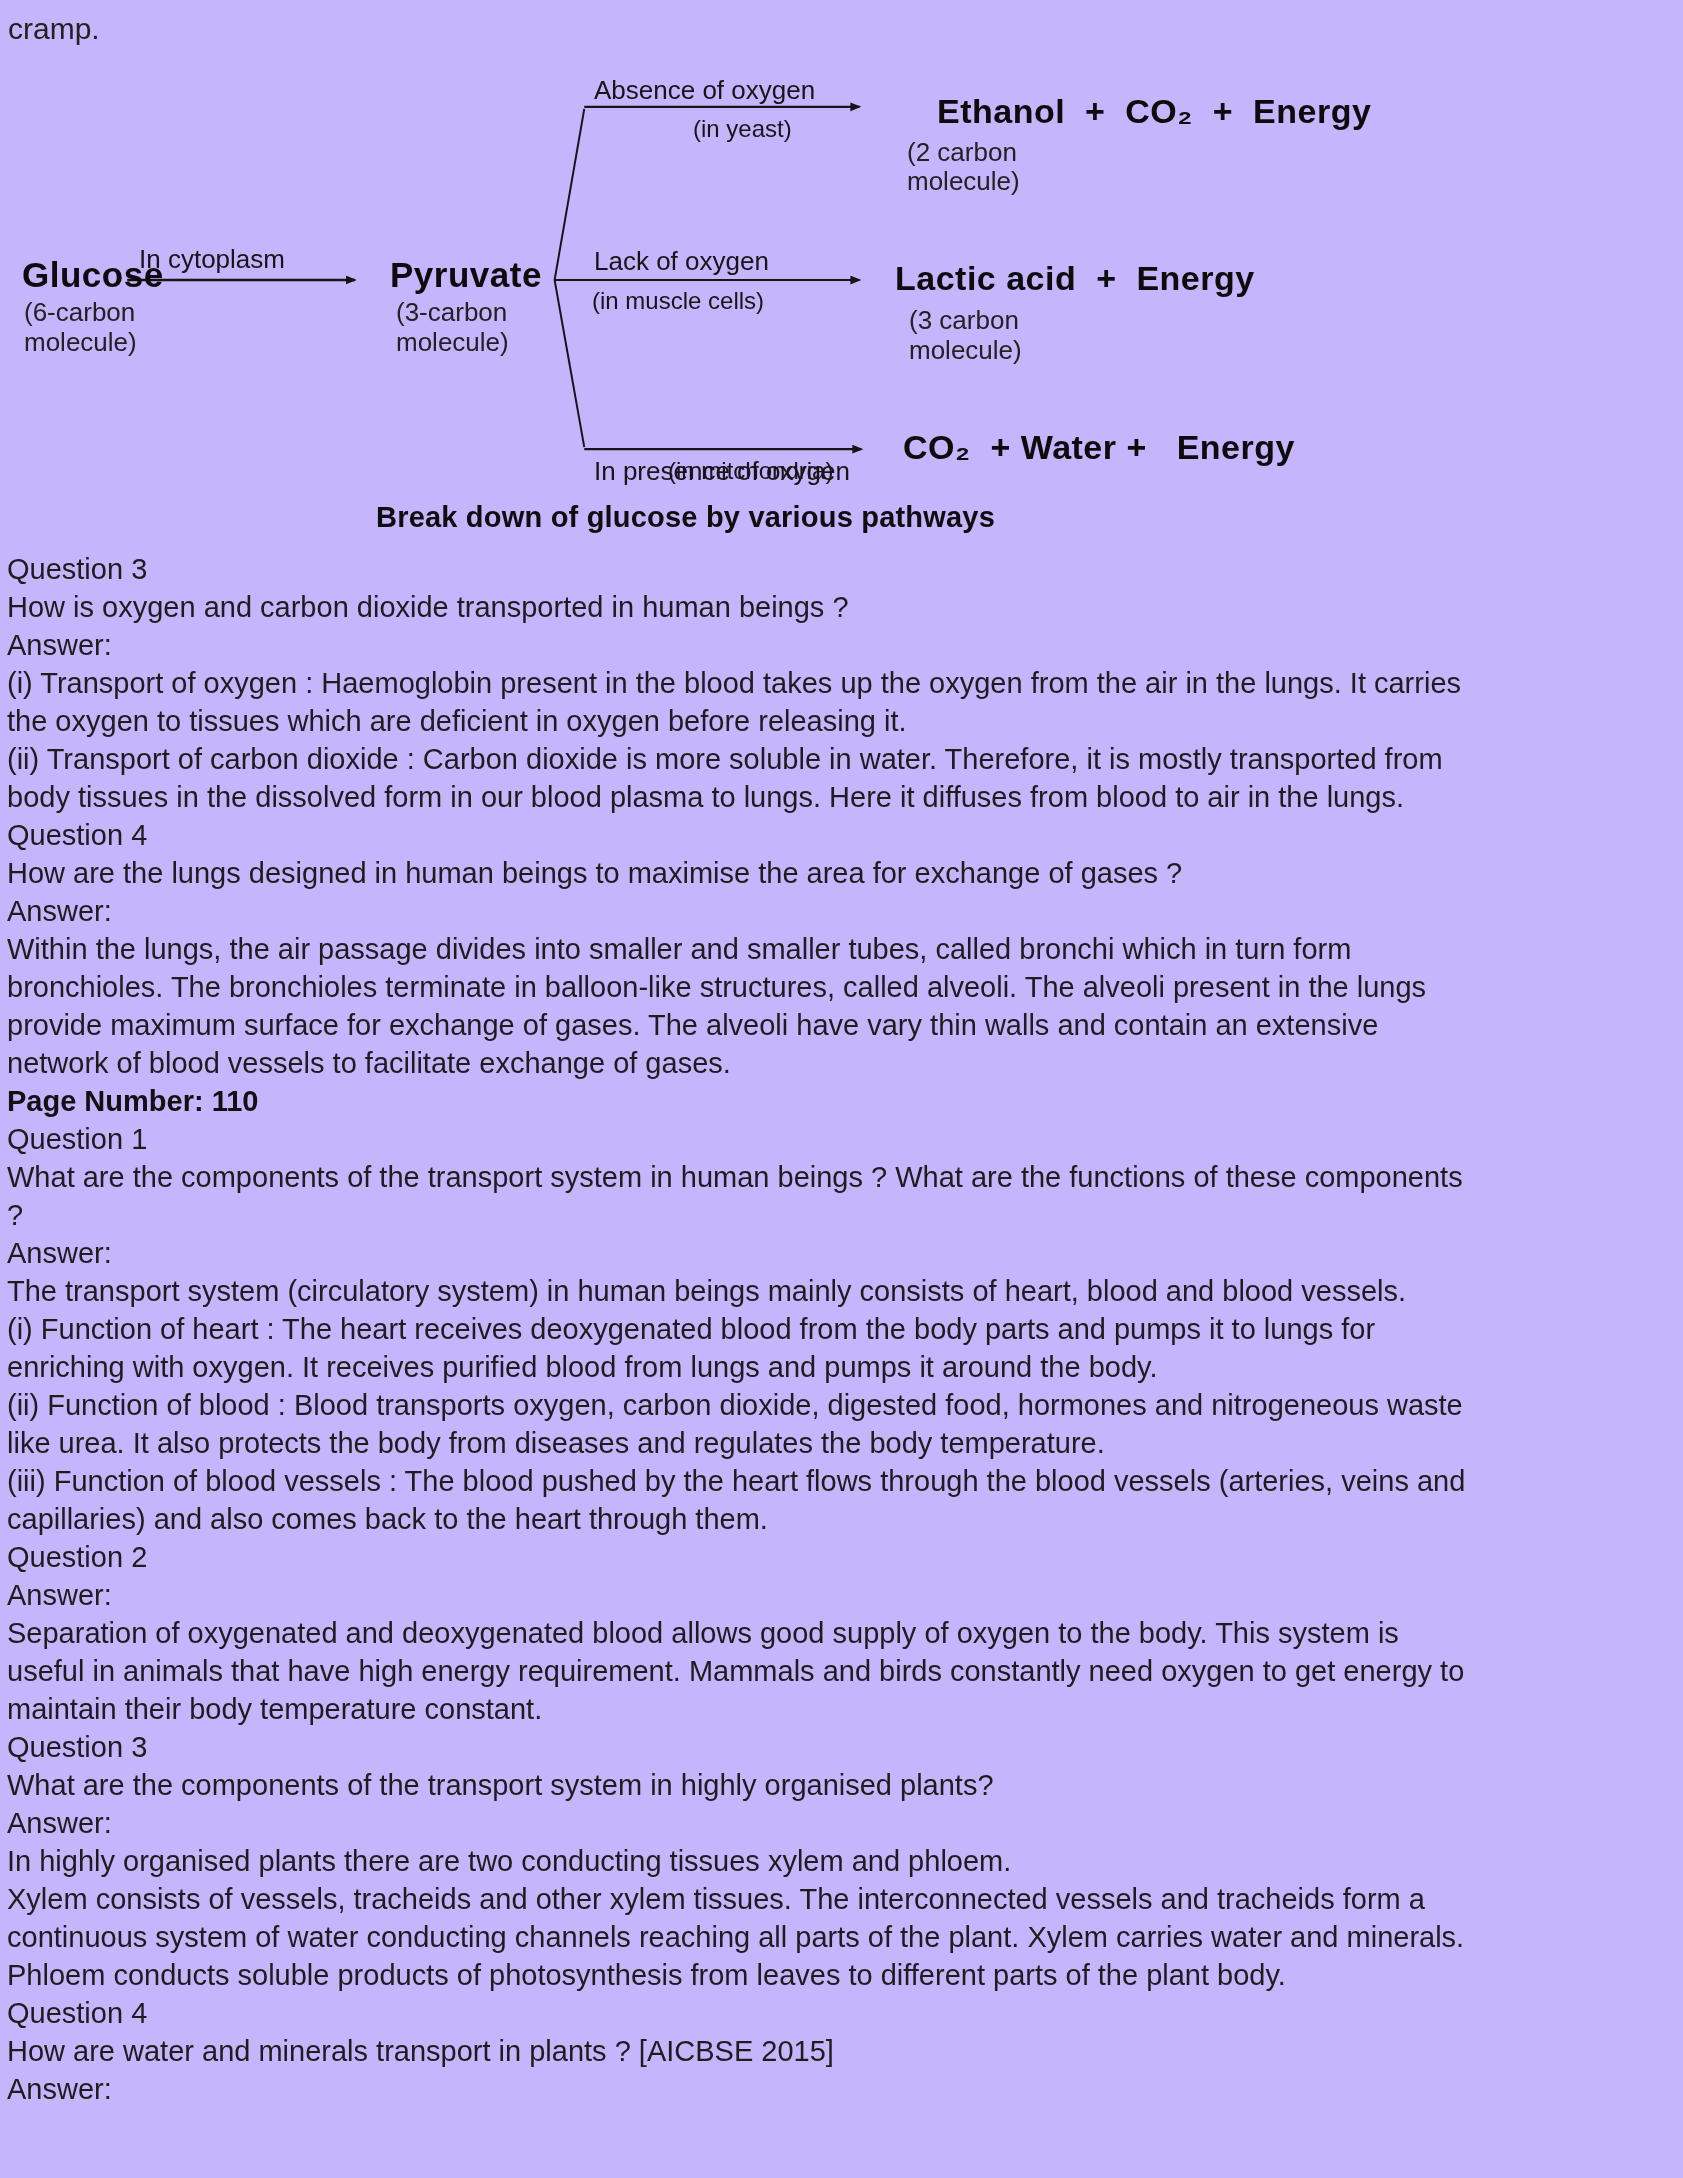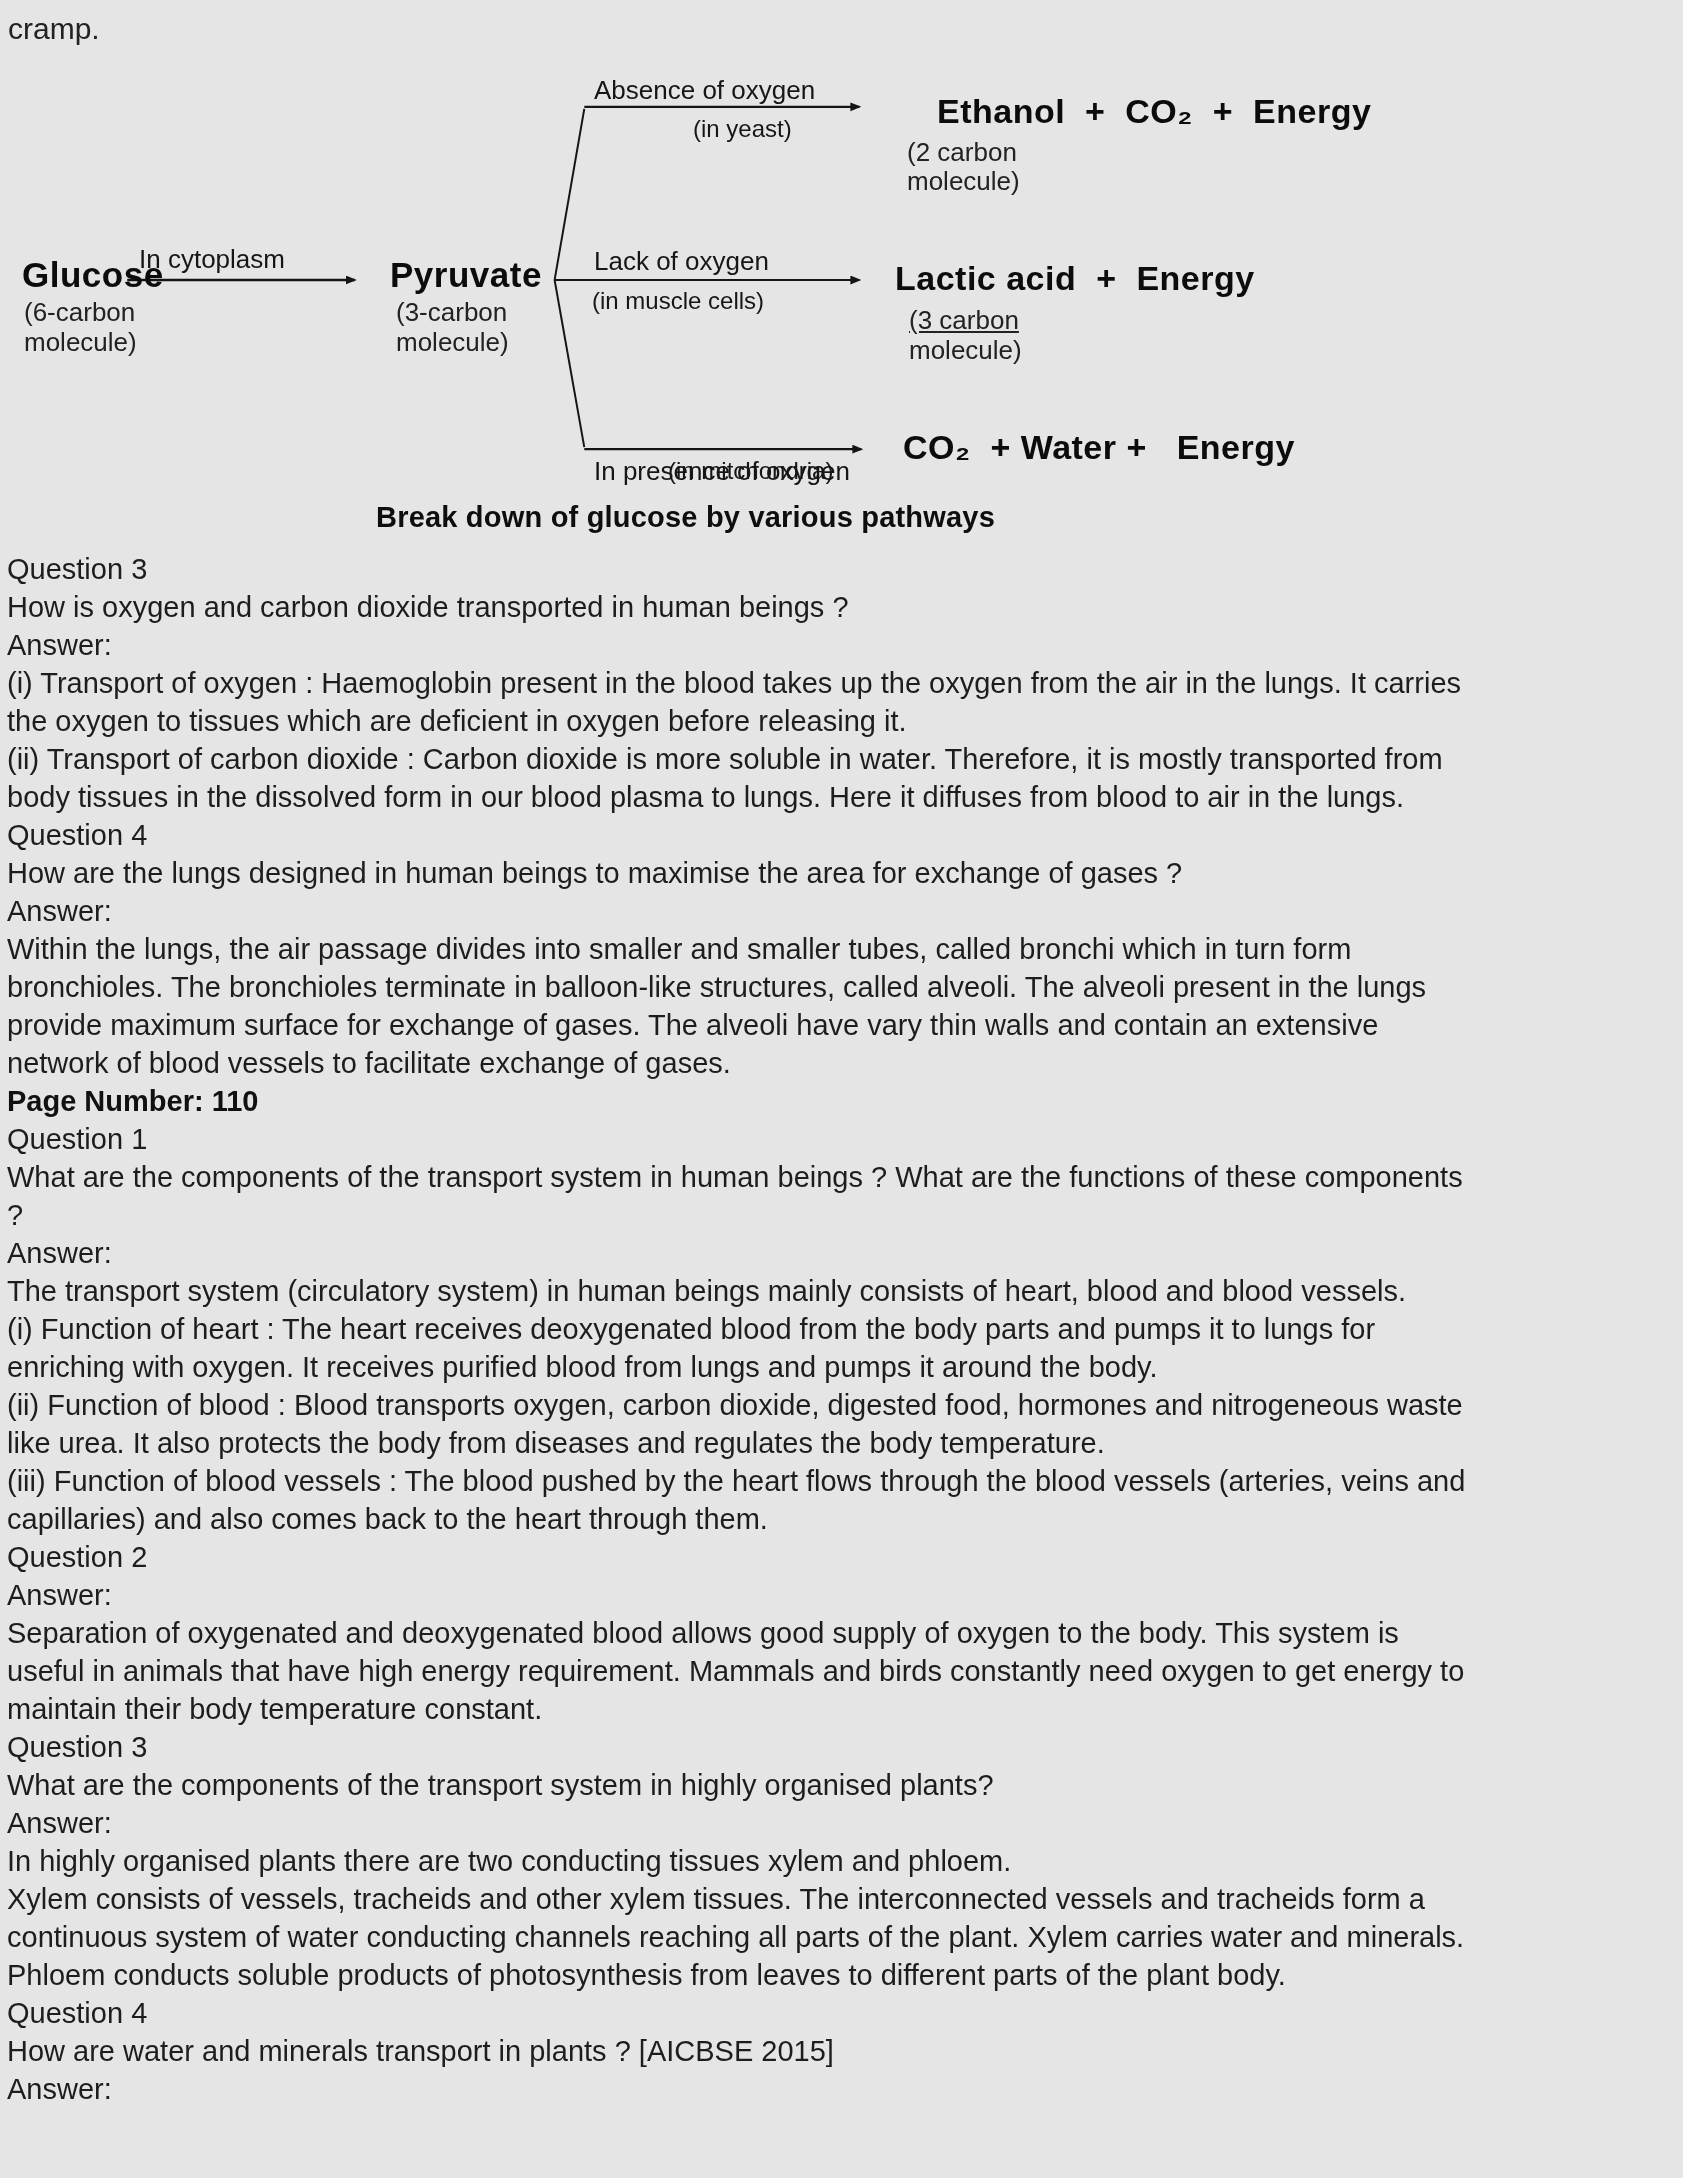--- a/index.html
+++ b/index.html
@@ -3,21 +3,21 @@
 <meta charset="utf-8">
 <style>
   html,body{margin:0;padding:0;background:#ffffff;}
   body{
     width:1683px;height:2178px;
     font-family:"Liberation Sans", sans-serif;
     color:#1c1c1c;
     position:relative;
     overflow:hidden;
   }
-  .page{position:relative;width:1683px;height:2178px;background:#e5e5e5;}
+  .page{position:relative;width:1683px;height:2178px;background:#c4b5fd;}
   .abs{position:absolute;white-space:pre;}
   
   .intro{left:8px;top:12px;font-size:30px;color:#222;}
   
   .d-node{font-size:35px;font-weight:700;color:#0c0c0c;letter-spacing:0.5px;}
   .d-sub{font-size:26px;color:#222;line-height:30px;}
   .d-cond{font-size:26px;color:#161616;}
   .d-loc{font-size:24px;color:#161616;}
   .d-prod{font-size:34px;font-weight:700;color:#0c0c0c;letter-spacing:0.5px;}
   .d-caption{font-size:29px;font-weight:700;color:#0e0e0e;letter-spacing:0.2px;}
@@ -75,21 +75,21 @@
 
     <div class="abs d-cond" style="left:594px;top:75px;">Absence of oxygen</div>
     <div class="abs d-loc" style="left:693px;top:115px;">(in yeast)</div>
     <div class="abs d-prod" style="left:895px;top:92px;margin-left:42px;">Ethanol  +  CO₂  +  Energy</div>
     <div class="abs d-sub" style="left:907px;top:137px;">(2 carbon</div>
     <div class="abs d-sub" style="left:907px;top:166px;">molecule)</div>
 
     <div class="abs d-cond" style="left:594px;top:246px;">Lack of oxygen</div>
     <div class="abs d-loc" style="left:592px;top:287px;">(in muscle cells)</div>
     <div class="abs d-prod" style="left:895px;top:259px;">Lactic acid  +  Energy</div>
-    <div class="abs d-sub" style="left:909px;top:305px;text-decoration:underline;">(3 carbon</div>
+    <div class="abs d-sub" style="left:909px;top:305px;">(3 carbon</div>
     <div class="abs d-sub" style="left:909px;top:335px;">molecule)</div>
 
     <div class="abs d-cond" style="left:594px;top:416px;margin-top:40px;">In presence of oxygen</div>
     <div class="abs d-loc" style="left:668px;top:457px;">(in mitchondria)</div>
     <div class="abs d-prod" style="left:903px;top:428px;">CO₂  + Water +   Energy</div>
 
     <div class="abs d-caption" style="left:376px;top:501px;">Break down of glucose by various pathways</div>
   </div>
 
   <div class="content" id="content">

